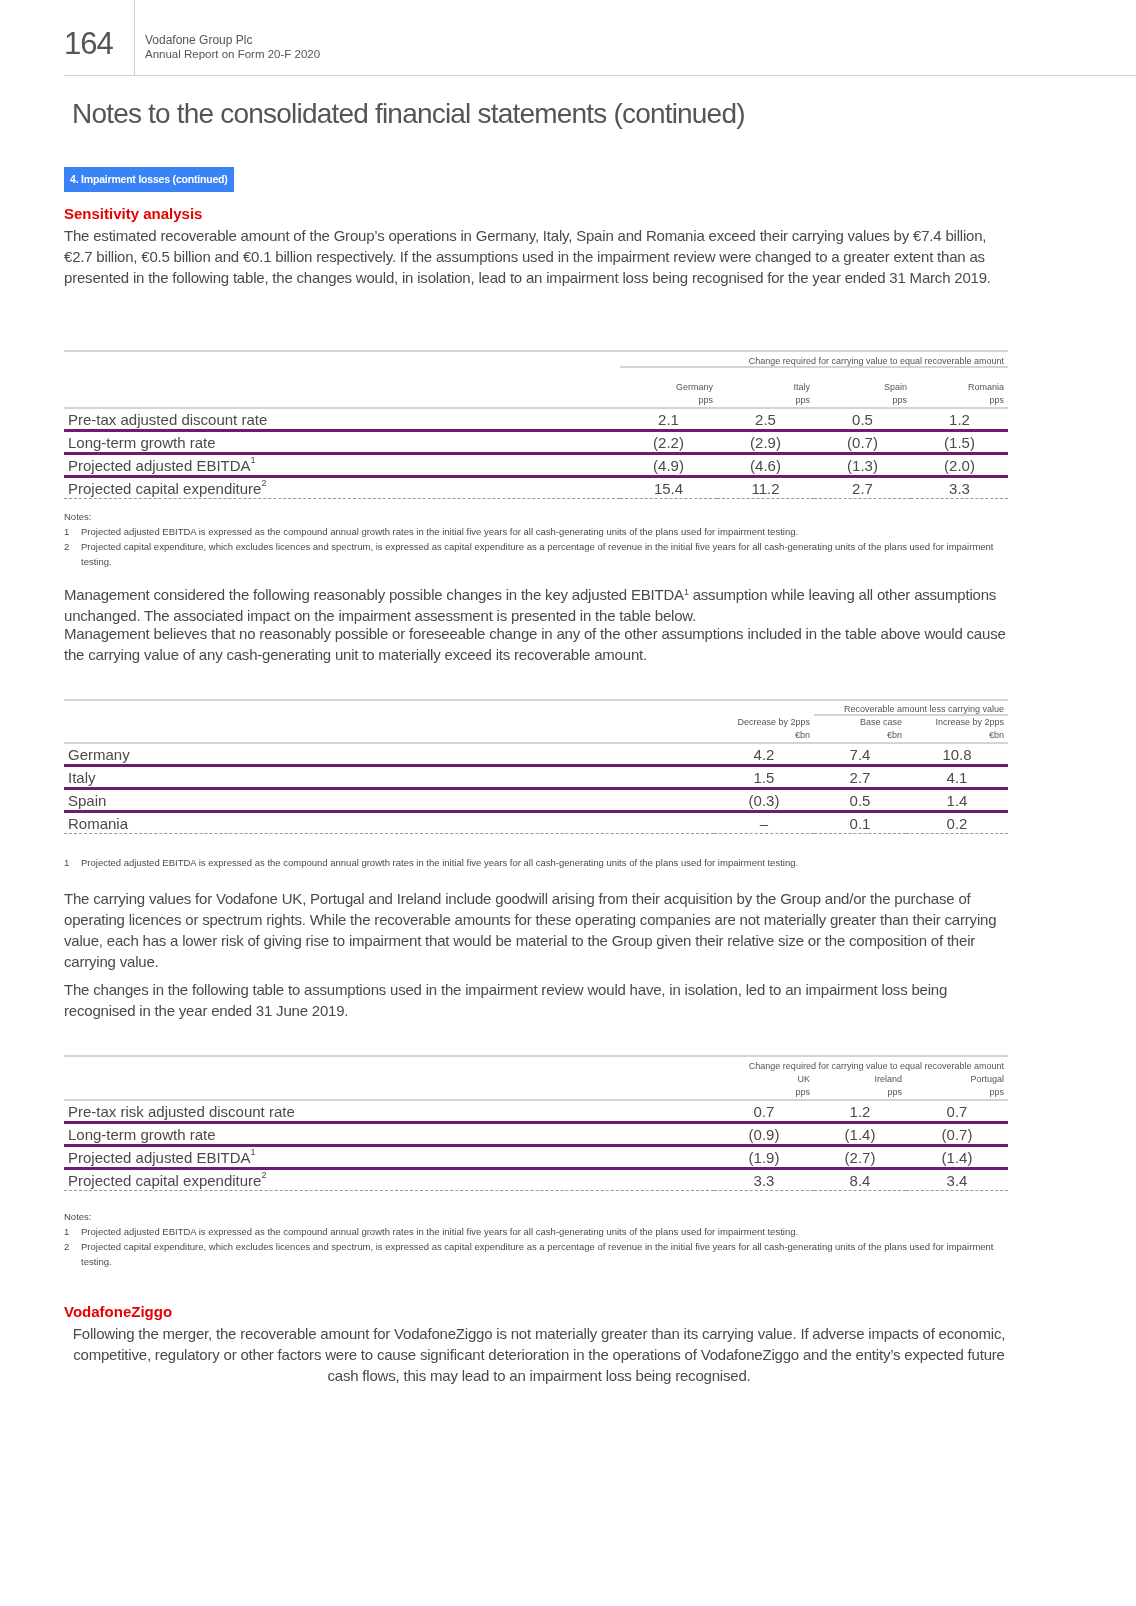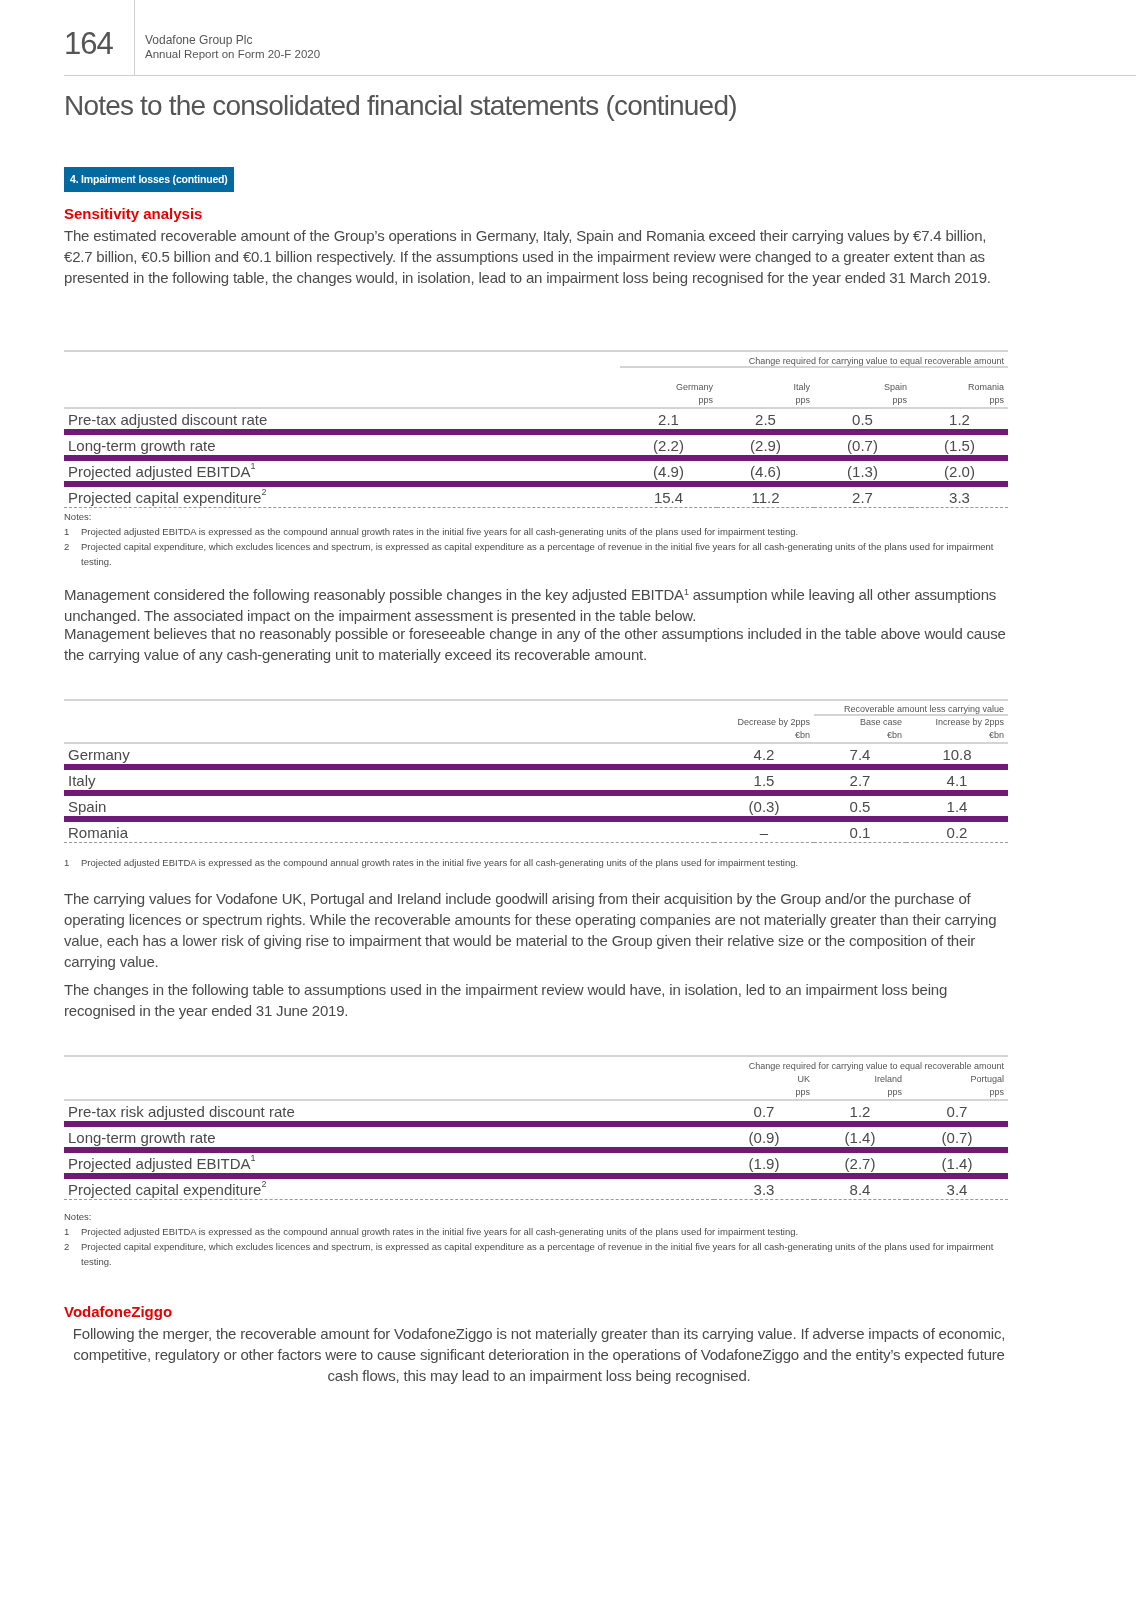--- a/index.html
+++ b/index.html
@@ -2,34 +2,34 @@
 <html><head>
 <meta charset="utf-8">
 <style>
   html, body { margin: 0; padding: 0; background: #ffffff; }
   body { width: 1136px; height: 1606px; position: relative; font-family: "Liberation Sans", sans-serif; color: #4a4a4a; overflow: hidden; }
   .hdr-vline { position: absolute; left: 134px; top: 0; width: 1px; height: 75px; background: #cfcfcf; }
   .hdr-hline { position: absolute; left: 64px; top: 75px; width: 1072px; height: 1px; background: #cfcfcf; }
   .page-num { position: absolute; left: 64px; top: 26px; font-size: 31px; color: #555; letter-spacing: -1px; }
   .company { position: absolute; left: 145px; top: 33px; font-size: 12px; font-weight: normal; color: #555; }
   .report { position: absolute; left: 145px; top: 48px; font-size: 11.5px; color: #555; }
-  .page-title { position: absolute; left: 64px; top: 90px; font-size: 28px; color: #555; letter-spacing: -0.8px; font-weight: normal; margin: 0; }
-  .badge { position: absolute; left: 64px; top: 167px; height: 25px; padding: 0 6px; background: #0369a1; color: #fff; font-size: 10.5px; font-weight: bold; line-height: 25px; letter-spacing: -0.2px; }
+  .page-title { position: absolute; left: 64px; top: 90px; font-size: 28px; color: #555; letter-spacing: -0.8px; font-weight: normal; margin: 8px; }
+  .badge { position: absolute; left: 64px; top: 167px; height: 25px; padding: 0 6px; background: #3b82f6; color: #fff; font-size: 10.5px; font-weight: bold; line-height: 25px; letter-spacing: -0.2px; }
   .subhead { position: absolute; left: 64px; font-size: 15px; font-weight: bold; color: #e60000; }
   .para { position: absolute; left: 64px; width: 950px; font-size: 15px; line-height: 21px; color: #4a4a4a; margin: 0; letter-spacing: -0.2px; }
   .notes { position: absolute; left: 64px; width: 950px; font-size: 9.5px; color: #4a4a4a; line-height: 15px; }
   .notes .n-item { display: flex; }
   .notes .n-num { width: 17px; flex: none; }
   table.fin { position: absolute; left: 64px; width: 944px; border-collapse: collapse; }
   table.fin td { padding: 0; }
   .t-top { border-top: 2px solid #d4d4d4; }
   .grp-head { font-size: 9px; color: #555; text-align: right; border-bottom: 2px solid #d4d4d4; padding-right: 4px !important; white-space: nowrap; }
   .colh { font-size: 9px; color: #555; text-align: right; line-height: 13px; vertical-align: bottom; padding-right: 4px !important; }
   .hdr-row td { border-bottom: 2px solid #d4d4d4; }
-  .drow td { font-size: 15px; color: #4a4a4a; height: 20px; border-bottom: 6px solid #701a75; }
+  .drow td { font-size: 15px; color: #4a4a4a; height: 20px; border-bottom: 3px solid #701a75; }
   .drow:last-child td { border-bottom: 1px dashed #9a9a9a; }
   .drow td.lab { padding-left: 4px; }
   .drow td.num { text-align: center; }
   sup { font-size: 9px; vertical-align: top; position: relative; top: -2px; }
 </style>
 </head>
 <body>
 
 <div class="hdr-vline"></div>
 <div class="hdr-hline"></div>

